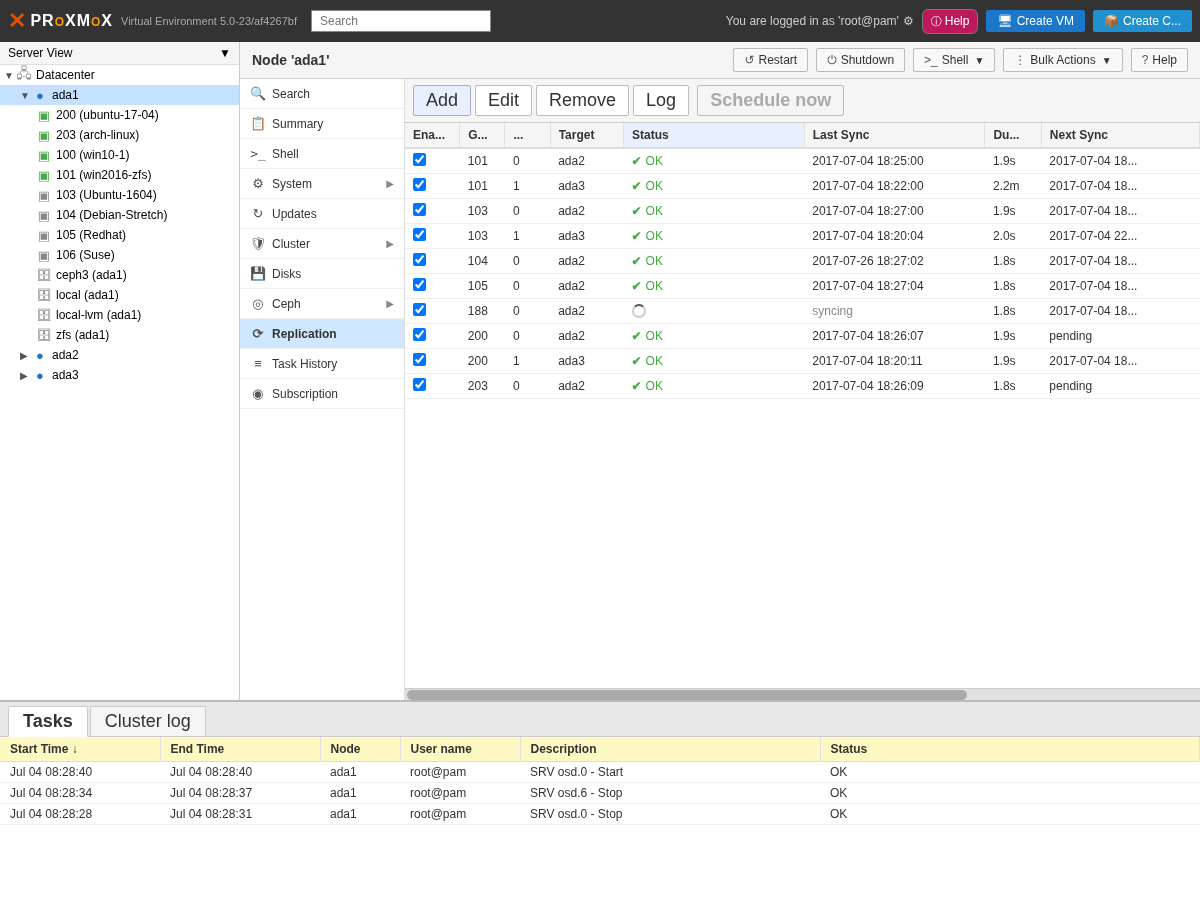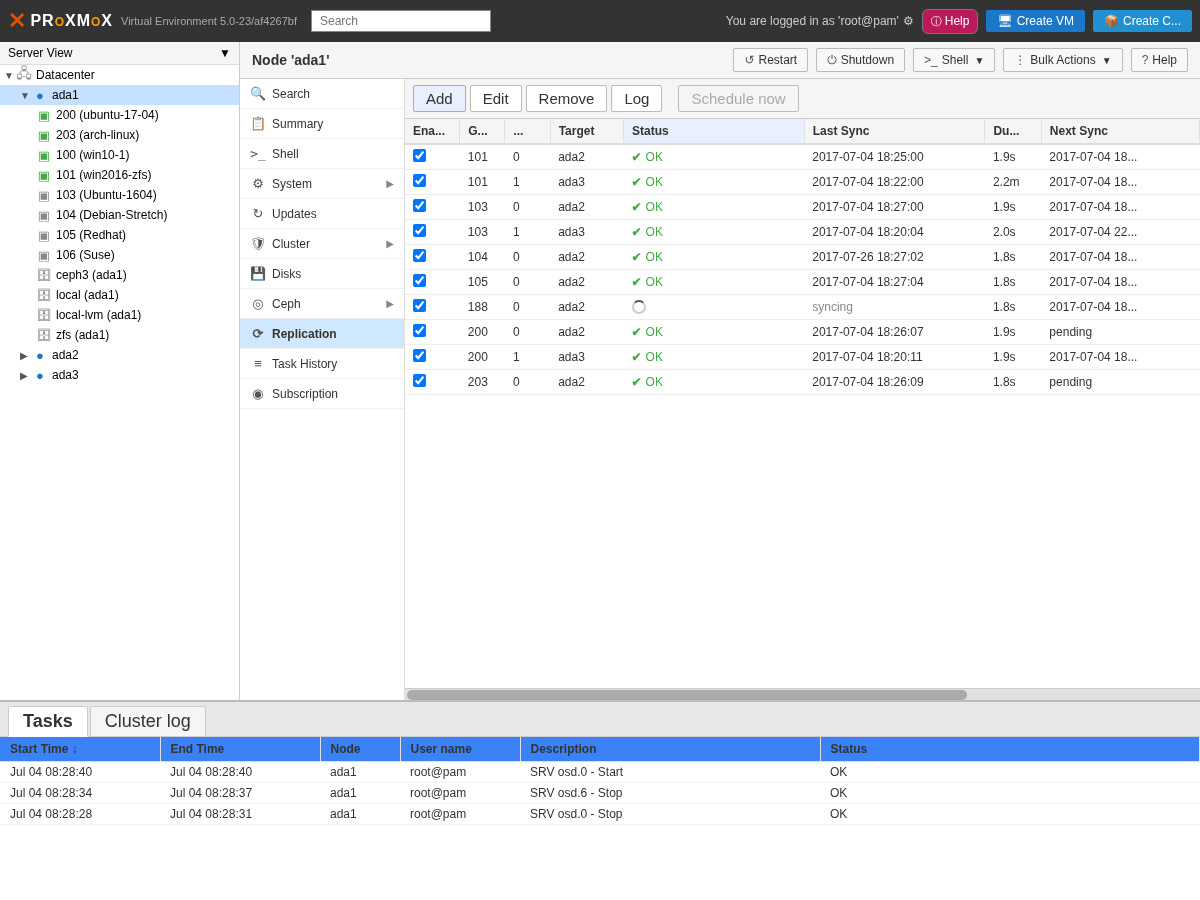--- a/index.html
+++ b/index.html
@@ -202,21 +202,21 @@
       padding: 6px 8px;
       background: #f5f5f5;
       border-bottom: 1px solid #ccc;
       flex-shrink: 0;
     }
     .toolbar-btn {
       background: #fff;
       border: 1px solid #bbb;
       padding: 4px 12px;
       cursor: pointer;
-      font-size: 15px;
+      font-size: 18px;
       border-radius: 2px;
       color: #333;
     }
     .toolbar-btn.primary { background: #e8f0ff; border-color: #aac; }
     .toolbar-btn:disabled, .toolbar-btn.disabled { color: #aaa; cursor: default; background: #f5f5f5; }
 
     
     .table-container {
       flex: 1;
       overflow: auto;
@@ -289,21 +289,21 @@
     .bottom-table-container {
       flex: 1;
       overflow: auto;
     }
     .bottom-table {
       width: 100%;
       border-collapse: collapse;
       font-size: 12px;
     }
     .bottom-table thead tr {
-      background: #3b82f6;
+      background: #fef9c3;
       border-bottom: 1px solid #ddd;
     }
     .bottom-table thead th {
       padding: 5px 10px;
       text-align: left;
       font-weight: bold;
       color: #333;
       border-right: 1px solid #e0e0e0;
       cursor: pointer;
     }
@@ -542,21 +542,21 @@
         </div>
       </div>
 
       <div class="right-content">
 
         <div class="toolbar">
           <button class="toolbar-btn primary">Add</button>
           <button class="toolbar-btn">Edit</button>
           <button class="toolbar-btn">Remove</button>
           <button class="toolbar-btn">Log</button>
-          <button class="toolbar-btn disabled" style="margin-left:12px;">Schedule now</button>
+          <button class="toolbar-btn disabled" style="margin-left:4px;font-weight:bold;">Schedule now</button>
         </div>
 
         <div class="table-container">
           <table>
             <thead>
               <tr>
                 <th class="col-checkbox"><span>Ena...</span></th>
                 <th class="col-g"><span>G...</span></th>
                 <th class="col-dots"><span>...</span></th>
                 <th class="col-target"><span>Target</span></th>

